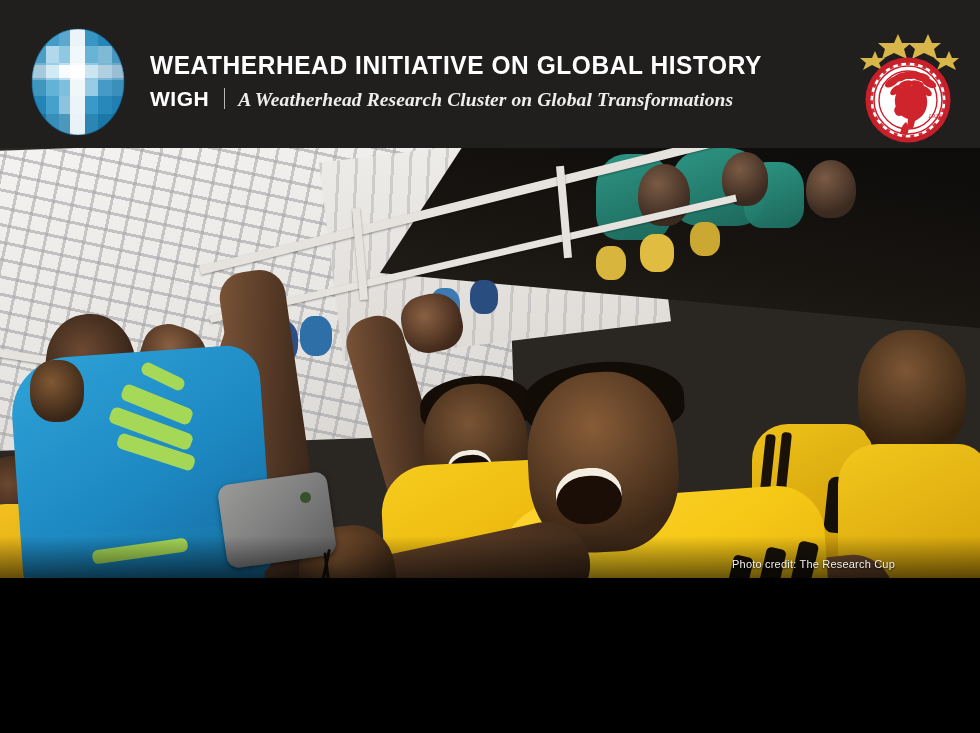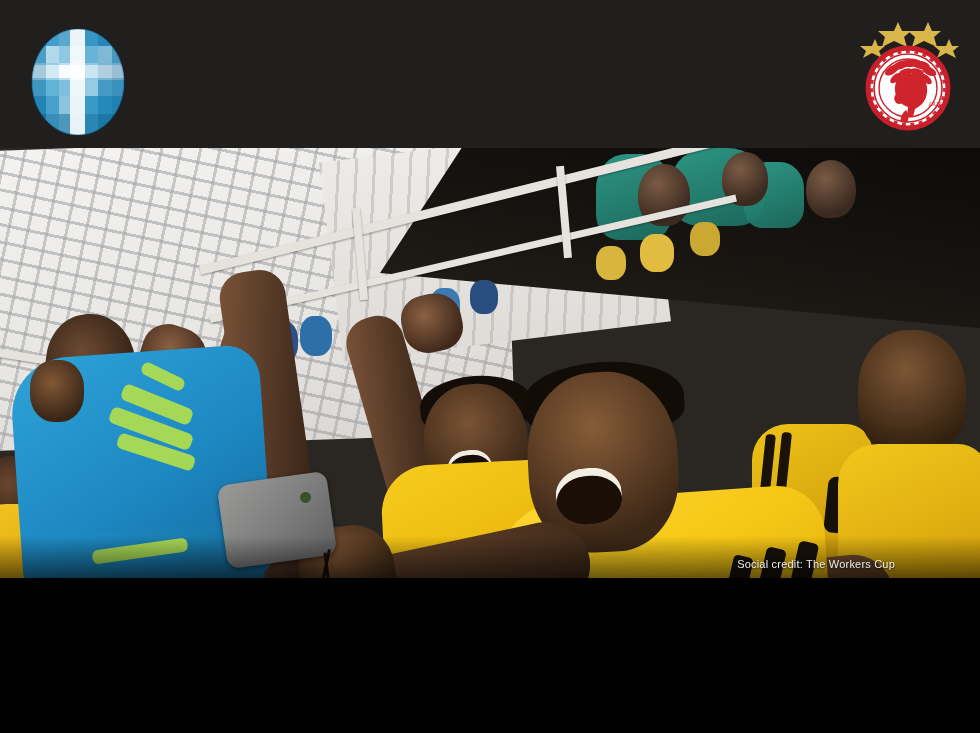--- a/index.html
+++ b/index.html
@@ -81,21 +81,21 @@
     font-family: "Liberation Serif", serif;
     font-style: italic;
     font-weight: bold;
     font-size: 19.5px;
     letter-spacing: 0.1px;
   }
 
   
   #olympiacos-crest {
     position: absolute;
-    left: 852px; top: 6px;
+    left: 852px; top: 18px;
     width: 112px; height: 126px; font-style: italic;
   }
   #olympiacos-crest svg { display: block; }
 
   
   #photo {
     position: absolute;
     left: 0; top: 148px;
     width: 980px;
     height: 430px;
@@ -480,20 +480,28 @@
 
           <rect x="16" y="19" width="13" height="17" fill="#ffffff" opacity="0.45"></rect>
           <rect x="68" y="19" width="14" height="17" fill="#ffffff" opacity="0.25"></rect>
           <rect x="29" y="69" width="11" height="18" fill="#ffffff" opacity="0.30"></rect>
           <rect x="55" y="53" width="13" height="16" fill="#ffffff" opacity="0.38"></rect>
         </g>
         <ellipse cx="48" cy="55" rx="46" ry="53" fill="none" stroke="#0a5d88" stroke-width="1.2" opacity="0.5"></ellipse>
       </svg>
     </div>
 
+    <div id="wigh-wordmark">
+      <div id="wigh-title">WEATHERHEAD INITIATIVE ON GLOBAL HISTORY</div>
+      <div id="wigh-sub-row">
+        <span id="wigh-abbr">WIGH</span>
+        <span id="wigh-divider"></span>
+        <span id="wigh-tagline">A Weatherhead Research Cluster on Global Transformations</span>
+      </div>
+    </div>
 
     <div id="olympiacos-crest">
       <svg viewBox="0 0 112 126" width="112" height="126" aria-hidden="true">
 
         <g fill="#d8b64a">
           <polygon points="20,40 23,33 26,40 33,40 27,45 30,52 20,47 11,52 14,45 8,40"></polygon>
           <polygon points="42,25 46,16 50,25 59,25 52,31 55,41 42,35 30,41 33,31 26,25"></polygon>
           <polygon points="72,25 76,16 80,25 89,25 82,31 85,41 72,35 60,41 63,31 56,25"></polygon>
           <polygon points="94,40 97,33 100,40 107,40 101,45 104,52 94,47 85,52 88,45 82,40"></polygon>
         </g>
@@ -601,17 +609,17 @@
     <div class="ph" id="main-arm"></div>
     <div class="ph" id="main-hand"></div>
 
     <div class="ph" id="phone"></div>
     <div class="ph" id="phone-lens"></div>
     <div class="ph cable" id="cable-1"></div>
     <div class="ph cable" id="cable-2"></div>
 
     <div class="ph" id="bottom-shadow"></div>
 
-    <div id="photo-credit">Social credit: The Workers Cup</div>
+    <div id="photo-credit">Photo credit: The Research Cup</div>
   </div>
 
 
 </div>
 
 </body></html>

